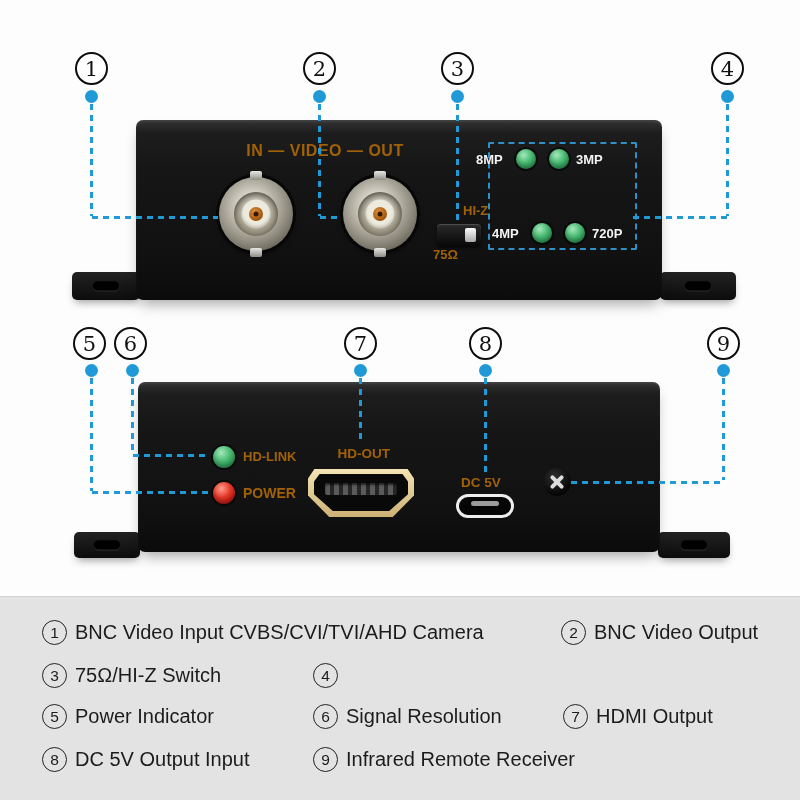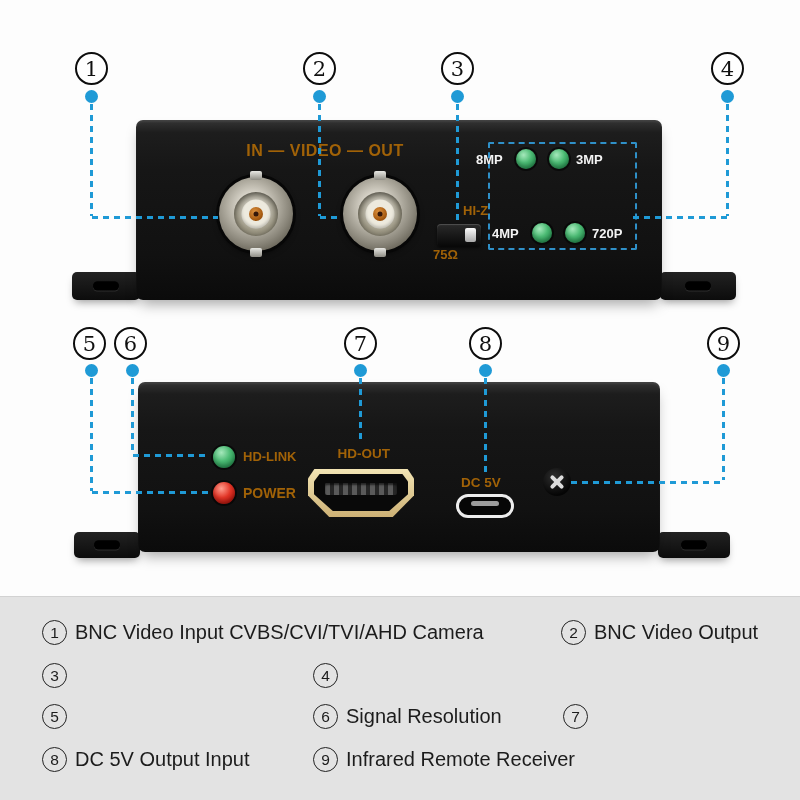--- a/index.html
+++ b/index.html
@@ -200,33 +200,36 @@
     <div class="litem" style="left:42px;top:23px;">
       <span class="lnum">1</span>
       <span>BNC Video Input CVBS/CVI/TVI/AHD Camera</span>
     </div>
     <div class="litem" style="left:561px;top:23px;">
       <span class="lnum">2</span>
       <span>BNC Video Output</span>
     </div>
     <div class="litem" style="left:42px;top:66px;">
       <span class="lnum">3</span>
+      <span>75Ω/HI-Z Switch</span>
     </div>
     <div class="litem" style="left:313px;top:66px;">
       <span class="lnum">4</span>
     </div>
     <div class="litem" style="left:42px;top:107px;">
       <span class="lnum">5</span>
+      <span>Power Indicator</span>
     </div>
     <div class="litem" style="left:313px;top:107px;">
       <span class="lnum">6</span>
       <span>Signal Resolution</span>
     </div>
     <div class="litem" style="left:563px;top:107px;">
       <span class="lnum">7</span>
+      <span>HDMI Output</span>
     </div>
     <div class="litem" style="left:42px;top:150px;">
       <span class="lnum">8</span>
       <span>DC 5V Output Input</span>
     </div>
     <div class="litem" style="left:313px;top:150px;">
       <span class="lnum">9</span>
       <span>Infrared Remote Receiver</span>
     </div>
   </div>

